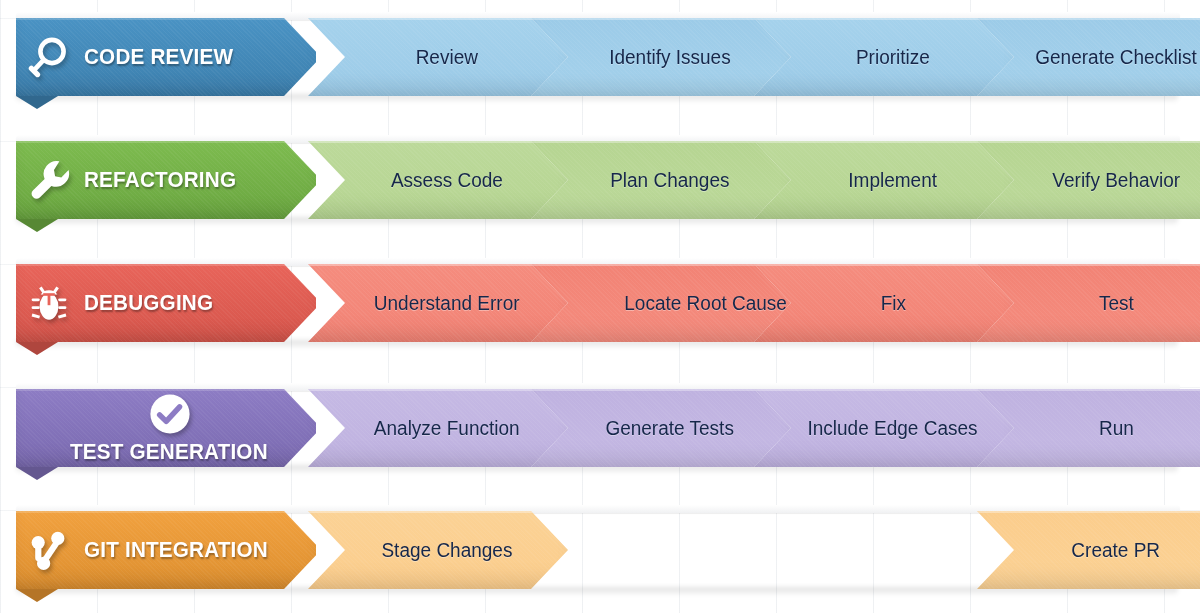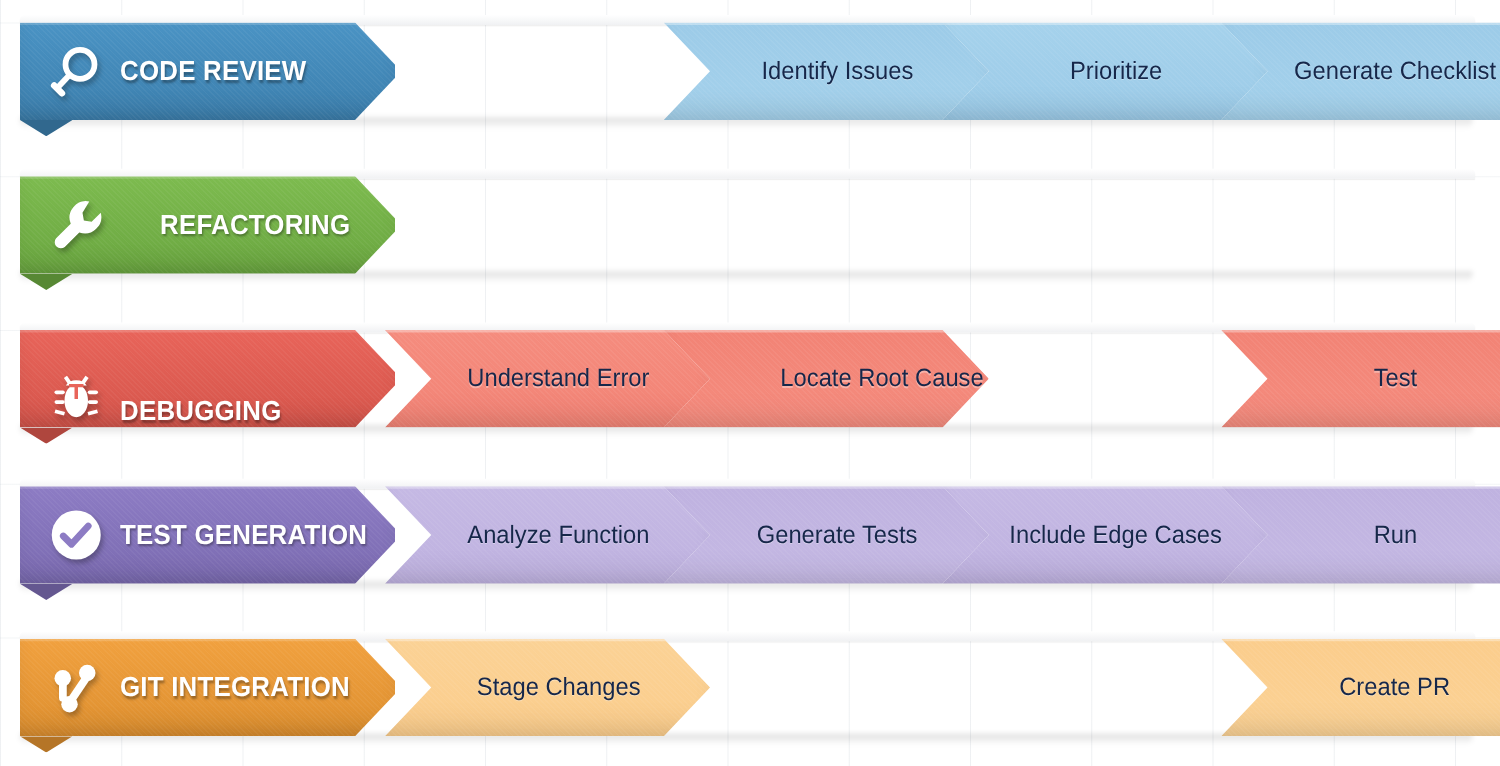--- a/index.html
+++ b/index.html
@@ -39,21 +39,21 @@
     background:linear-gradient(to bottom,#ffffff,#f0f1f3);
     border-radius:4px 4px 0 0;
     box-shadow:0 1px 1px rgba(0,0,0,.07);
   }
 
   
   .label-block{
     position:absolute;left:8px;top:0;width:300px;height:78px;
     z-index:5;
     display:flex;align-items:center;
-    padding-left:20px;
+    padding-left:8px;
     box-sizing:border-box;
     clip-path:polygon(0 0, 268px 0, 305px 50%, 268px 100%, 0 100%);
     box-shadow:inset 0 -14px 22px -14px rgba(0,0,0,.25),
                inset 0 2px 0 rgba(255,255,255,.18);
   }
   .label-block::after{
     content:"";position:absolute;inset:0;
     background-image:
       repeating-linear-gradient(45deg, rgba(255,255,255,.045) 0 1px, transparent 1px 3px);
     pointer-events:none;
@@ -134,48 +134,65 @@
               <circle cx="26" cy="17.5" r="11.6"></circle>
               <line x1="17.2" y1="26.4" x2="9.5" y2="34.6"></line>
             </g>
             <path d="M7.2 32.5 l6.2 6.2 a2.6 2.6 0 0 1 -3.7 3.7 l-6.2 -6.2 a2.6 2.6 0 0 1 3.7 -3.7 z" fill="#fff"></path>
           </svg>
         </span>
         <span class="label-text">CODE REVIEW</span>
       </div>
       <div class="fold" style="background: rgb(60, 127, 173); filter: brightness(0.82);"></div>
       <div class="steps">
+        <div class="step mid" style="left: 0px; width: 260px; z-index: 10; background: linear-gradient(rgb(165, 210, 236), rgb(156, 203, 232));">
+          <span class="step-label" style="margin-left: 18px;">Review</span>
+        </div>
         <div class="step mid" style="left: 446px; width: 260px; z-index: 8; background: linear-gradient(rgb(165, 210, 236), rgb(156, 203, 232));">
           <span class="step-label" style="margin-left: 18px;">Prioritize</span>
         </div>
         <div class="step mid" style="left: 223px; width: 260px; z-index: 9; background: linear-gradient(rgb(156, 203, 232), rgb(165, 210, 236));">
           <span class="step-label" style="margin-left: 18px;">Identify Issues</span>
         </div>
         <div class="step last" style="left: 669px; width: 260px; z-index: 7; background: linear-gradient(rgb(156, 203, 232), rgb(165, 210, 236));">
           <span class="step-label" style="margin-left: 18px;">Generate Checklist</span>
         </div>
       </div>
     </div>
     <div class="row" style="top: 141px;">
       <div class="row-topsheen"></div>
       <div class="row-shadow"></div>
-      <div class="label-block" style="background: linear-gradient(rgb(125, 187, 79), rgb(106, 166, 64)); gap: 32px;">
+      <div class="label-block" style="background: linear-gradient(rgb(125, 187, 79), rgb(106, 166, 64));">
         <span class="label-icon">
           <svg width="46" height="46" viewBox="0 0 46 46">
             <path d="M33.4 4.2 a13.2 13.2 0 0 0 -14.8 17.9 L6.9 33.6 a4.9 4.9 0 0 0 6.9 6.9 L25.4 28.9 A13.2 13.2 0 0 0 42.6 13.1 l-7.3 7.3 -6.2 -1.1 -1.1 -6.2 z" fill="#fff"></path>
           </svg>
         </span>
         <span class="label-text">REFACTORING</span>
       </div>
       <div class="fold" style="background: rgb(106, 166, 64); filter: brightness(0.82);"></div>
+      <div class="steps">
+        <div class="step mid" style="left: 0px; width: 260px; z-index: 10; background: linear-gradient(rgb(188, 217, 154), rgb(182, 213, 146));">
+          <span class="step-label" style="margin-left: 18px;">Assess Code</span>
+        </div>
+        <div class="step mid" style="left: 223px; width: 260px; z-index: 9; background: linear-gradient(rgb(182, 213, 146), rgb(188, 217, 154));">
+          <span class="step-label" style="margin-left: 18px;">Plan Changes</span>
+        </div>
+        <div class="step mid" style="left: 446px; width: 260px; z-index: 8; background: linear-gradient(rgb(188, 217, 154), rgb(182, 213, 146));">
+          <span class="step-label" style="margin-left: 18px;">Implement</span>
+        </div>
+        <div class="step last" style="left: 669px; width: 260px; z-index: 7; background: linear-gradient(rgb(182, 213, 146), rgb(188, 217, 154));">
+          <span class="step-label" style="margin-left: 18px;">Verify Behavior</span>
+        </div>
+      </div>
     </div>
     <div class="row" style="top: 264px;">
       <div class="row-topsheen"></div>
       <div class="row-shadow"></div>
-      <div class="label-block" style="background: linear-gradient(rgb(232, 100, 90), rgb(213, 85, 75)); align-items: flex-end;">
+      <div class="label-block" style="background: linear-gradient(rgb(232, 100, 90), rgb(213, 85, 75));">
         <span class="label-icon">
           <svg width="46" height="46" viewBox="0 0 46 46">
             <g fill="#fff">
               <ellipse cx="23" cy="26.5" rx="9.4" ry="13.2"></ellipse>
               <path d="M15.6 6.5 l3.6 5.2 -2.5 1.8 -3.6 -5.2z"></path>
               <path d="M30.4 6.5 l-3.6 5.2 2.5 1.8 3.6 -5.2z"></path>
               <rect x="5.6" y="18.4" width="8.2" height="2.9" rx="1.45"></rect>
               <rect x="32.2" y="18.4" width="8.2" height="2.9" rx="1.45"></rect>
               <rect x="5.6" y="26.2" width="8.2" height="2.9" rx="1.45"></rect>
               <rect x="32.2" y="26.2" width="8.2" height="2.9" rx="1.45"></rect>
@@ -190,29 +207,32 @@
         <span class="label-text">DEBUGGING</span>
       </div>
       <div class="fold" style="background: rgb(213, 85, 75); filter: brightness(0.82);"></div>
       <div class="steps">
         <div class="step mid" style="left: 0px; width: 260px; z-index: 10; background: linear-gradient(rgb(245, 140, 126), rgb(242, 131, 117));">
           <span class="step-label" style="margin-left: 18px;">Understand Error</span>
         </div>
         <div class="step mid" style="left: 223px; width: 260px; z-index: 9; background: linear-gradient(rgb(242, 131, 117), rgb(245, 140, 126)); justify-content: flex-end;">
           <span class="step-label" style="margin-left: 18px;">Locate Root Cause</span>
         </div>
+        <div class="step mid" style="left: 446px; width: 260px; z-index: 8; background: linear-gradient(rgb(245, 140, 126), rgb(242, 131, 117));">
+          <span class="step-label" style="margin-left: 18px;">Fix</span>
+        </div>
         <div class="step last" style="left: 669px; width: 260px; z-index: 7; background: linear-gradient(rgb(242, 131, 117), rgb(245, 140, 126));">
           <span class="step-label" style="margin-left: 18px;">Test</span>
         </div>
       </div>
     </div>
     <div class="row" style="top: 389px;">
       <div class="row-topsheen"></div>
       <div class="row-shadow"></div>
-      <div class="label-block" style="background: linear-gradient(rgb(141, 124, 196), rgb(122, 106, 176));">
+      <div class="label-block" style="background: linear-gradient(rgb(141, 124, 196), rgb(122, 106, 176)); flex-direction: column;">
         <span class="label-icon">
           <svg width="46" height="46" viewBox="0 0 46 46">
             <circle cx="23" cy="23" r="19.6" fill="#fff"></circle>
             <path d="M12.6 23.8 l6.6 6.6 13.4 -14.6" fill="none" stroke="#8d7cc4" stroke-width="5.4" stroke-linecap="round" stroke-linejoin="round"></path>
           </svg>
         </span>
         <span class="label-text">TEST GENERATION</span>
       </div>
       <div class="fold" style="background: rgb(122, 106, 176); filter: brightness(0.82);"></div>
       <div class="steps">

